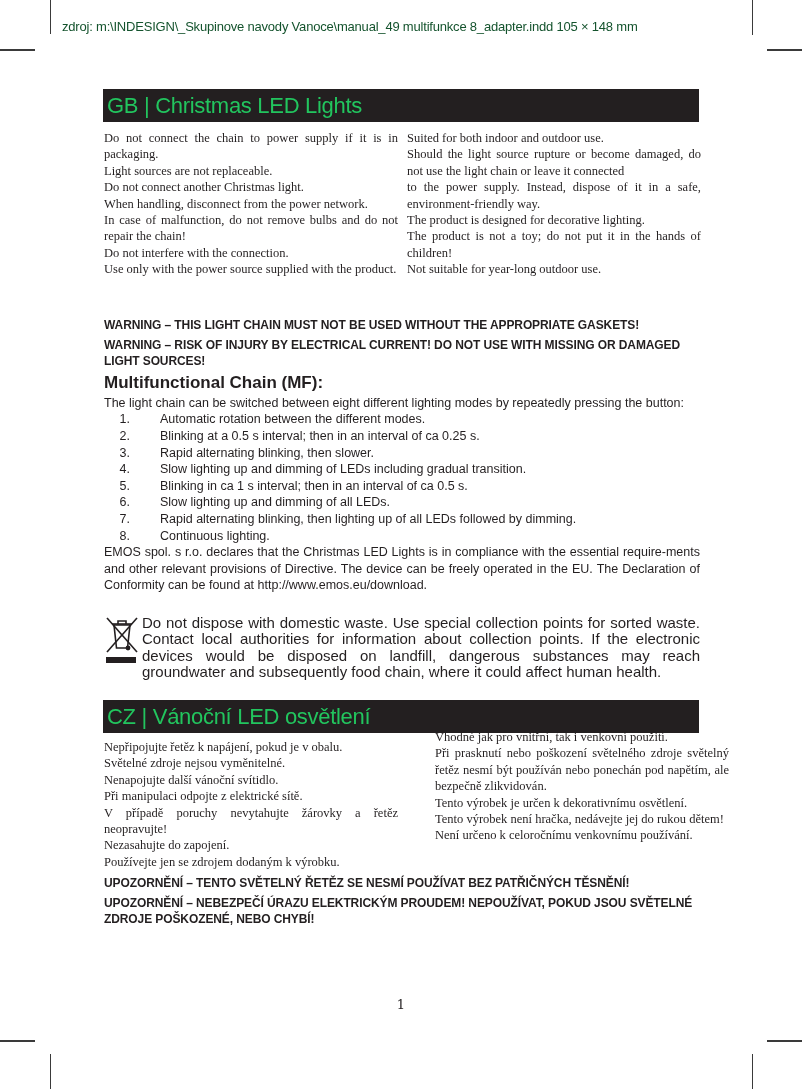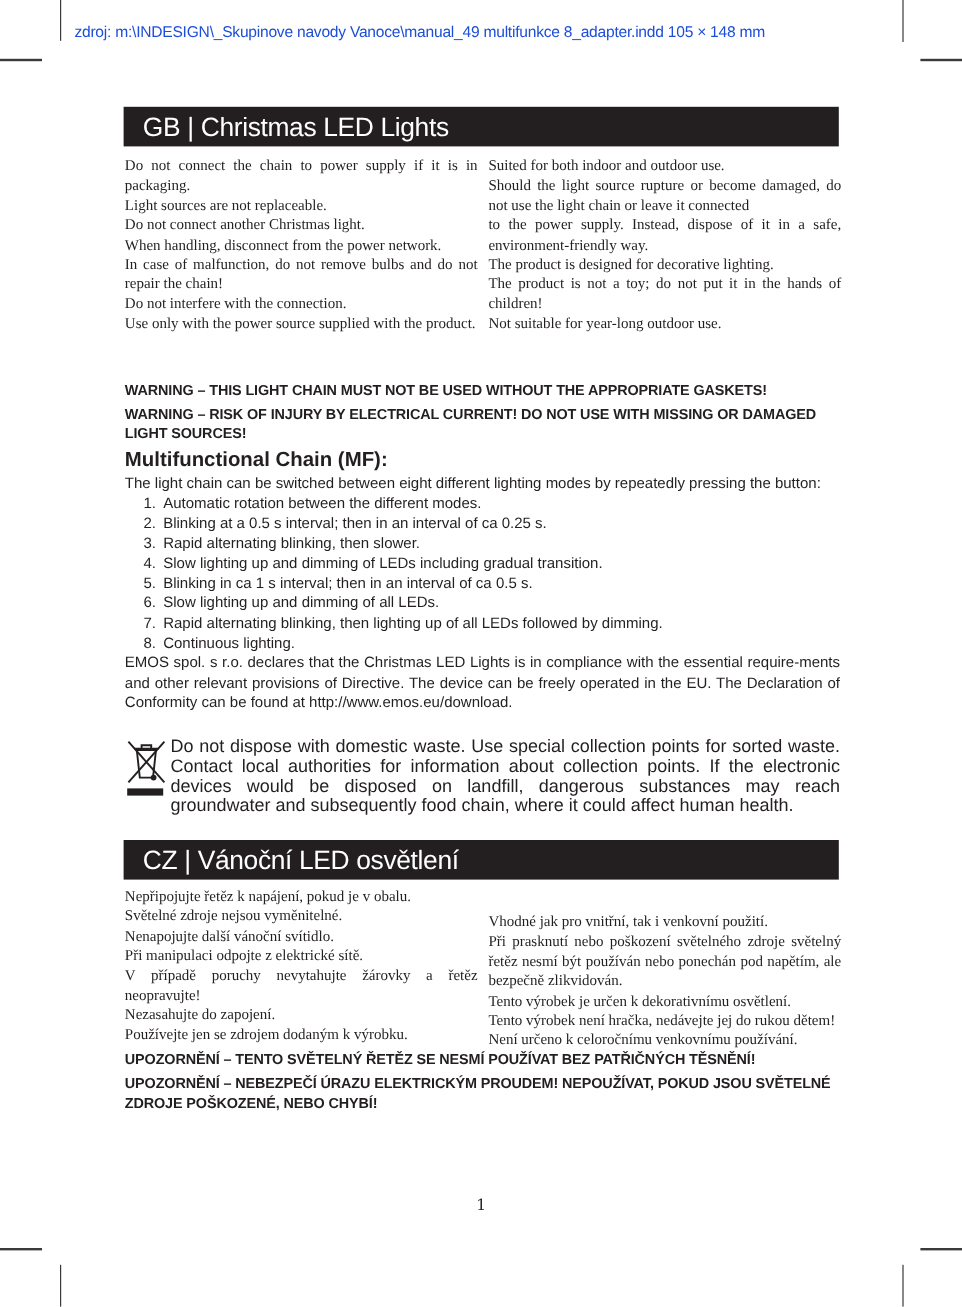--- a/index.html
+++ b/index.html
@@ -5,28 +5,28 @@
     html, body { margin: 0; padding: 0; background: #ffffff; }
     body {
       width: 802px; height: 1089px; position: relative; overflow: hidden;
       font-family: "DejaVu Sans", sans-serif; color: #231f20;
     }
     .crop { position: absolute; background: #3a3a3a; }
     .crop.v { width: 1px; }
     .crop.h { height: 1.5px; }
     .slug {
       position: absolute; left: 62px; top: 19px;
-      font-family: "Liberation Sans", sans-serif; font-size: 13px; color: #1d4ed8;
+      font-family: "Liberation Sans", sans-serif; font-size: 13px; color: #14532d;
       letter-spacing: -0.2px; white-space: nowrap;
     }
     .section-bar {
       position: absolute; left: 103px; width: 596px; height: 33px;
-      background: #231f20; color: #ffffff;
+      background: #231f20; color: #22c55e;
       font-family: "Liberation Sans", sans-serif; font-size: 22px;
-      line-height: 33px; padding-left: 16px; box-sizing: border-box;
+      line-height: 33px; padding-left: 4px; box-sizing: border-box;
       letter-spacing: -0.3px;
     }
     .col {
       position: absolute; width: 294px;
       font-family: Liberation Serif, serif; font-size: 12.5px;
       line-height: 16.4px; text-align: justify; letter-spacing: 0;
     }
     .col p { margin: 0; }
     .col.left { left: 104px; }
     .col.right { left: 407px; }
@@ -43,21 +43,21 @@
     .subhead {
       position: absolute; left: 104px;
       font-family: "Liberation Sans", sans-serif; font-size: 17px; font-weight: bold;
       color: #231f20;
     }
     ol.modes {
       margin: 0; padding: 0; list-style: none;
     }
     ol.modes li { display: flex; height: 16.6px; line-height: 16.6px; }
     ol.modes li .num { width: 26px; text-align: right; padding-right: 0; flex: none; }
-    ol.modes li .txt { padding-left: 6px; }
+    ol.modes li .txt { padding-left: 6px; margin-left: 24px; }
     .weee {
       position: absolute; left: 104px; width: 596px;
       font-family: "Liberation Sans", sans-serif; font-size: 15px; line-height: 16.4px;
       text-align: justify;
     }
     .weee .icon {
       float: left; width: 36px; height: 50px; margin-right: 2px;
     }
     .page-num {
       position: absolute; left: 0; width: 802px; top: 997px; text-align: center;
@@ -167,21 +167,21 @@
 <div class="col left" style="top:739px;">
   <p>Nepřipojujte řetěz k napájení, pokud je v obalu.</p>
   <p>Světelné zdroje nejsou vyměnitelné.</p>
   <p>Nenapojujte další vánoční svítidlo.</p>
   <p>Při manipulaci odpojte z elektrické sítě.</p>
   <p>V případě poruchy nevytahujte žárovky a řetěz neopravujte!</p>
   <p>Nezasahujte do zapojení.</p>
   <p>Používejte jen se zdrojem dodaným k výrobku.</p>
 </div>
 
-<div class="col right" style="top:760px;">
+<div class="col right" style="top:729px;margin-left:28px;">
   <p>Vhodné jak pro vnitřní, tak i venkovní použití.</p>
   <p>Při prasknutí nebo poškození světelného zdroje světelný řetěz nesmí být používán nebo ponechán pod napětím, ale bezpečně zlikvidován.</p>
   <p>Tento výrobek je určen k dekorativnímu osvětlení.</p>
   <p>Tento výrobek není hračka, nedávejte jej do rukou dětem!</p>
   <p>Není určeno k celoročnímu venkovnímu používání.</p>
 </div>
 
 <div class="full" style="top:875px;">
   <p class="warn">UPOZORNĚNÍ – TENTO SVĚTELNÝ ŘETĚZ SE NESMÍ POUŽÍVAT BEZ PATŘIČNÝCH TĚSNĚNÍ!</p>
   <p class="warn" style="margin-top:4px;">UPOZORNĚNÍ – NEBEZPEČÍ ÚRAZU ELEKTRICKÝM PROUDEM! NEPOUŽÍVAT, POKUD JSOU SVĚTELNÉ ZDROJE POŠKOZENÉ, NEBO CHYBÍ!</p>

